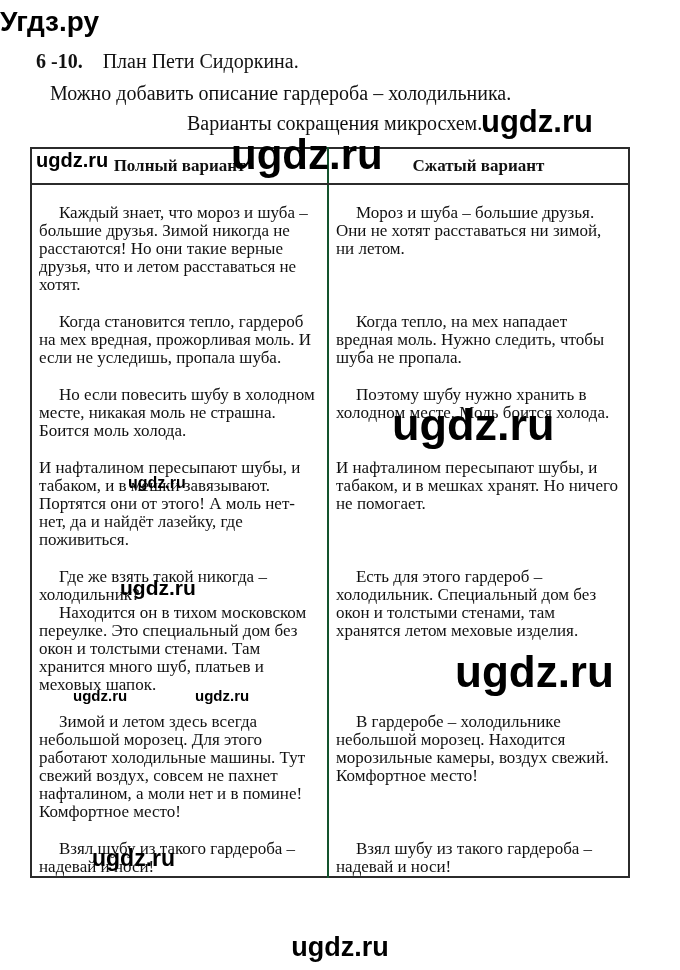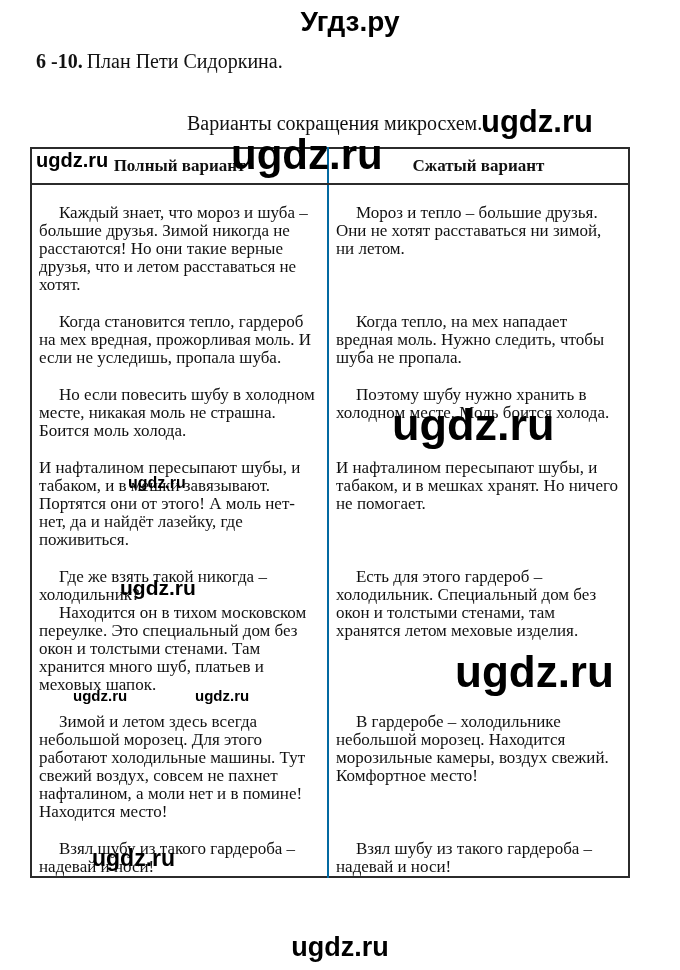--- a/index.html
+++ b/index.html
@@ -2,39 +2,39 @@
 <html><head>
 <meta charset="utf-8">
 <style>
   * { margin:0; padding:0; box-sizing:border-box; }
   html,body { background:#ffffff; }
   .page {
     position:relative; width:680px; height:970px; background:#ffffff;
     font-family:"Liberation Serif", serif; color:#111; overflow:hidden;
   }
   .site-title {
-    position:absolute; top:6px; left:0; width:680px; text-align:center;
-    font-family:"Liberation Sans", sans-serif; font-weight:bold; font-size:28px; color:#000;padding-left:20px;
+    position:absolute; top:6px; left:0; width:680px; text-align:left;
+    font-family:"Liberation Sans", sans-serif; font-weight:bold; font-size:28px; color:#000;
   }
   .intro-line1 { position:absolute; top:50px; left:36px; font-size:20px; }
-  .intro-line1 .tno { font-weight:bold; margin-right:4px; }
+  .intro-line1 .tno { font-weight:bold; margin-right:20px; }
   .intro-line2 { position:absolute; top:82px; left:50px; font-size:20px; }
   .intro-line3 { position:absolute; top:112px; left:187px; font-size:20px; }
 
   table.cmp {
     position:absolute; top:147px; left:30px; width:600px;
     border-collapse:collapse; table-layout:fixed;
     border:2px solid #2b2b2b;
   }
   table.cmp th {
     border-bottom:2px solid #2b2b2b;
     height:36px; font-weight:bold; font-size:17px; text-align:center; vertical-align:middle;
     font-family:"Liberation Serif", serif;
   }
-  table.cmp th + th, table.cmp td + td { border-left:2px solid #0369a1; }
+  table.cmp th + th, table.cmp td + td { border-left:2px solid #14532d; }
   table.cmp td {
     vertical-align:top; padding:19px 7px 0 7px;
     font-size:17px; line-height:18px;
   }
   .para { }
   .para.indent { text-indent:20px; }
 
   .wm {
     position:absolute; font-family:"Liberation Sans", sans-serif; font-weight:bold;
     color:#000; white-space:nowrap; line-height:1;
@@ -54,40 +54,41 @@
 </head>
 <body>
 
 <div class="page">
 
   <div class="site-title">Угдз.ру</div>
 
   <div class="intro-line1">
     <span class="tno">6 -10.</span><span>План Пети Сидоркина.</span>
   </div>
+  <div class="intro-line2">Можно добавить описание гардероба – холодильника.</div>
   <div class="intro-line3">Варианты сокращения микросхем.</div>
 
   <table class="cmp">
     <colgroup>
         <col style="width:296px">
         <col style="width:300px">
       </colgroup>
     <thead>
       <tr>
         <th>Полный вариант</th>
         <th>Сжатый вариант</th>
       </tr>
     </thead>
     <tbody>
         <tr>
           <td>
             <div class="para indent">Каждый знает, что мороз и шуба – большие друзья. Зимой никогда не расстаются! Но они такие верные друзья, что и летом расставаться не хотят.</div>
           </td>
           <td>
-            <div class="para indent">Мороз и тепло – большие друзья. Они не хотят расставаться ни зимой, ни летом.</div>
+            <div class="para indent">Мороз и шуба – большие друзья. Они не хотят расставаться ни зимой, ни летом.</div>
           </td>
         </tr>
         <tr>
           <td>
             <div class="para indent">Когда становится тепло, гардероб на мех вредная, прожорливая моль. И если не уследишь, пропала шуба.</div>
           </td>
           <td>
             <div class="para indent">Когда тепло, на мех нападает вредная моль. Нужно следить, чтобы шуба не пропала.</div>
           </td>
         </tr>
@@ -111,21 +112,21 @@
           <td>
             <div class="para indent">Где же взять такой никогда – холодильник?</div>
             <div class="para indent">Находится он в тихом московском переулке. Это специальный дом без окон и толстыми стенами. Там хранится много шуб, платьев и меховых шапок.</div>
           </td>
           <td>
             <div class="para indent">Есть для этого гардероб – холодильник. Специальный дом без окон и толстыми стенами, там хранятся летом меховые изделия.</div>
           </td>
         </tr>
         <tr>
           <td>
-            <div class="para indent">Зимой и летом здесь всегда небольшой морозец. Для этого работают холодильные машины. Тут свежий воздух, совсем не пахнет нафталином, а моли нет и в помине! Находится место!</div>
+            <div class="para indent">Зимой и летом здесь всегда небольшой морозец. Для этого работают холодильные машины. Тут свежий воздух, совсем не пахнет нафталином, а моли нет и в помине! Комфортное место!</div>
           </td>
           <td>
             <div class="para indent">В гардеробе – холодильнике небольшой морозец. Находится морозильные камеры, воздух свежий. Комфортное место!</div>
           </td>
         </tr>
         <tr>
           <td>
             <div class="para indent">Взял шубу из такого гардероба –надевай и носи!</div>
           </td>
           <td>

